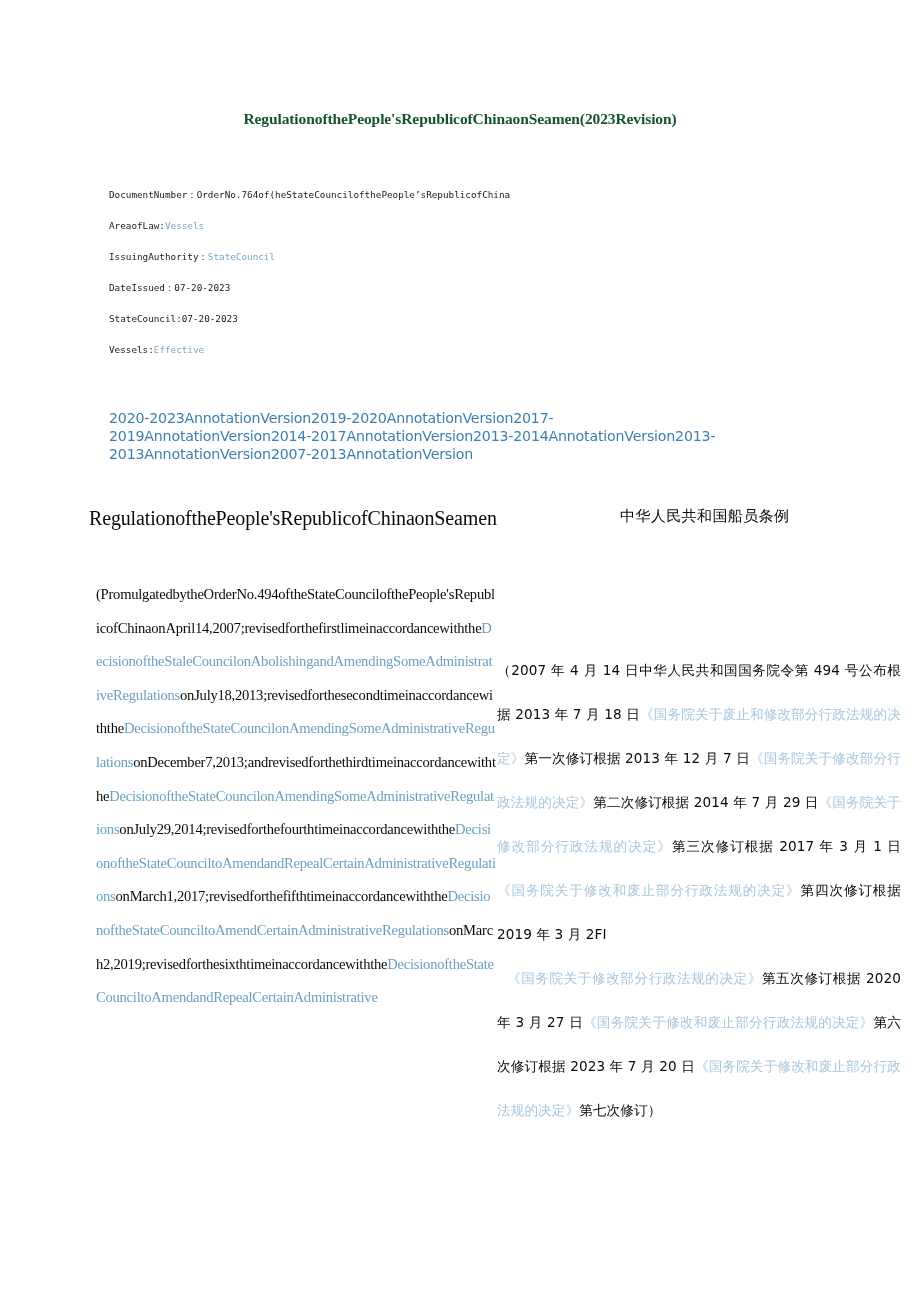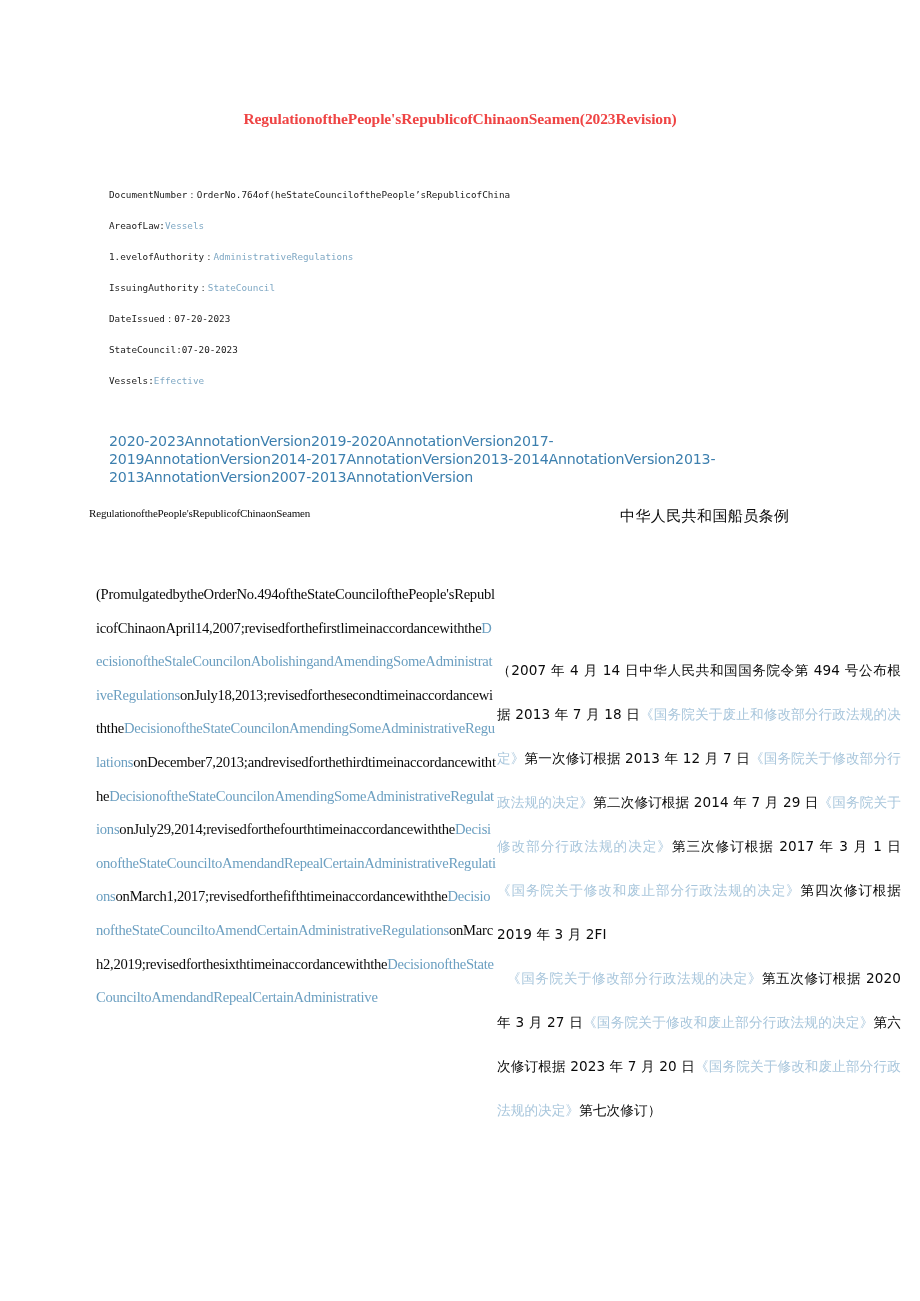--- a/index.html
+++ b/index.html
@@ -27,21 +27,21 @@
   .doc-title {
     position: absolute;
     top: 110px;
     left: 0;
     width: 920px;
     text-align: center;
     font-family: "Liberation Serif", "DejaVu Serif", serif;
     font-weight: bold;
     font-size: 15.5px;
     letter-spacing: -0.1px;
-    color: #ef4444;
+    color: #14532d;
   }
 
   
   .meta-block {
     position: absolute;
     top: 190px;
     left: 109px;
     width: 620px;
     font-family: "DejaVu Sans Mono", "Liberation Mono", monospace;
     font-size: 9.3px;
@@ -58,21 +58,21 @@
   .meta-value {
     color: #1a1a1a;
   }
   .meta-value.link {
     color: #7fa8c4;
   }
 
   
   .annot-block {
     position: absolute;
-    top: 432px;
+    top: 409px;
     left: 109px;
     width: 608px;
     font-family: "DejaVu Sans", "Liberation Sans", sans-serif;
     font-size: 14.2px;
     line-height: 18.2px;
     color: #3c7fae;
     letter-spacing: -0.2px;
   }
   .annot-block a,
   .annot-link {
@@ -87,21 +87,21 @@
     top: 507px;
     left: 0;
     width: 920px;
     height: 30px;
   }
   .title-en {
     position: absolute;
     left: 89px;
     top: 0;
     font-family: "Liberation Serif", "DejaVu Serif", serif;
-    font-size: 11px;
+    font-size: 20px;
     color: #0a0a0a;
     letter-spacing: -0.15px;
     white-space: nowrap;
   }
   .title-zh {
     position: absolute;
     left: 620px;
     top: 0;
     font-family: "DejaVu Sans", "Liberation Sans", sans-serif;
     font-size: 15px;
@@ -165,23 +165,20 @@
   <div class="doc-title">RegulationofthePeople'sRepublicofChinaonSeamen(2023Revision)</div>
 
   <div class="meta-block">
     <div class="meta-row">
       <span class="meta-label">DocumentNumber：</span><span class="meta-value">OrderNo.764of(heStateCouncilofthePeople’sRepublicofChina</span>
     </div>
     <div class="meta-row">
       <span class="meta-label">AreaofLaw:</span><span class="meta-value link">Vessels</span>
     </div>
     <div class="meta-row">
-      <span class="meta-label">1.evelofAuthority：</span><span class="meta-value link">AdministrativeRegulations</span>
-    </div>
-    <div class="meta-row">
       <span class="meta-label">IssuingAuthority：</span><span class="meta-value link">StateCouncil</span>
     </div>
     <div class="meta-row">
       <span class="meta-label">DateIssued：</span><span class="meta-value">07-20-2023</span>
     </div>
     <div class="meta-row">
       <span class="meta-label">StateCouncil:</span><span class="meta-value">07-20-2023</span>
     </div>
     <div class="meta-row">
       <span class="meta-label">Vessels:</span><span class="meta-value link">Effective</span>

